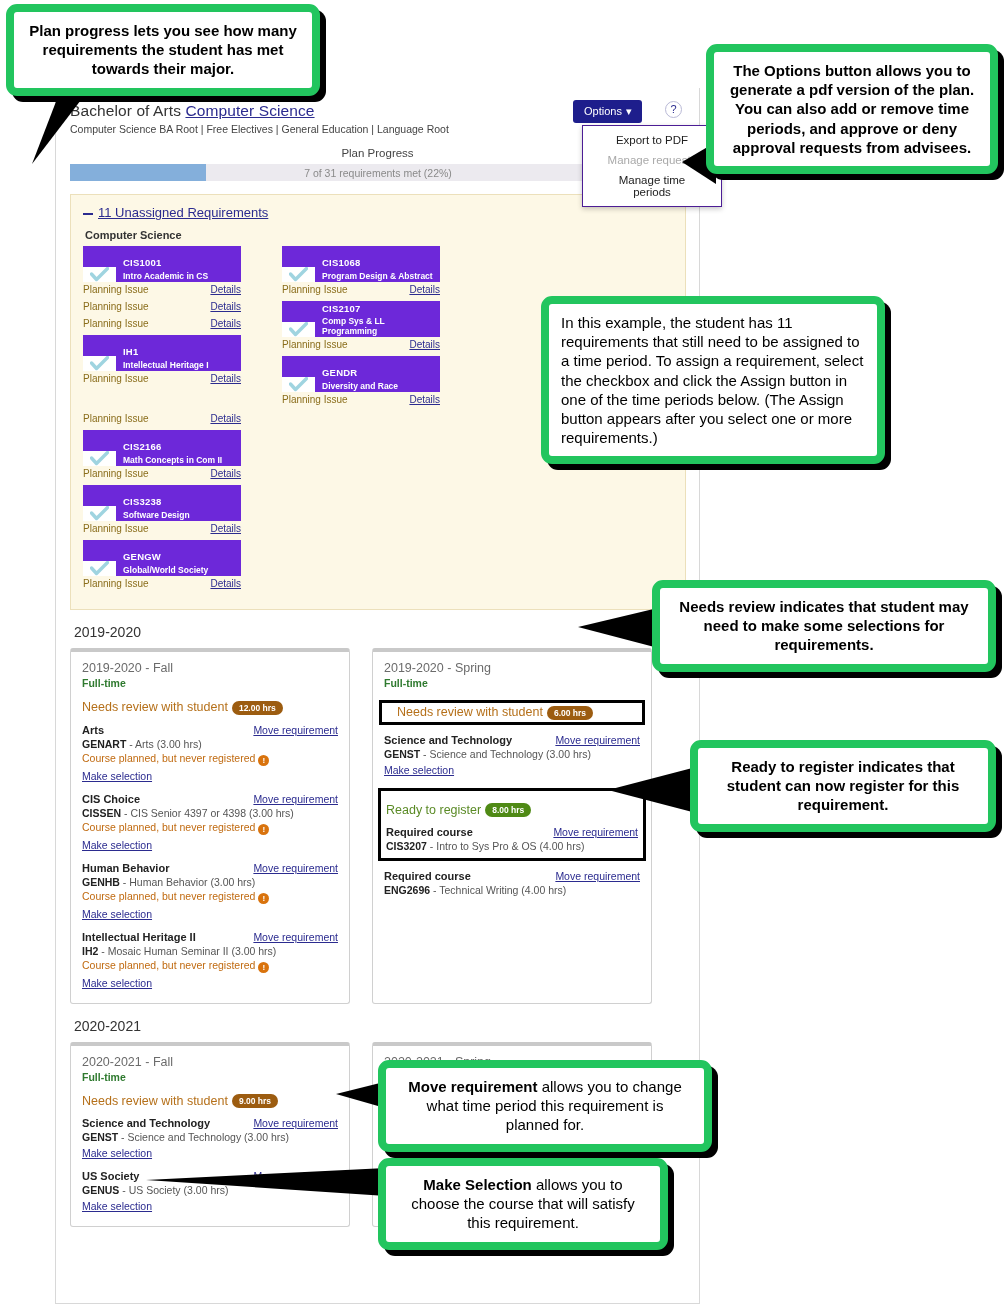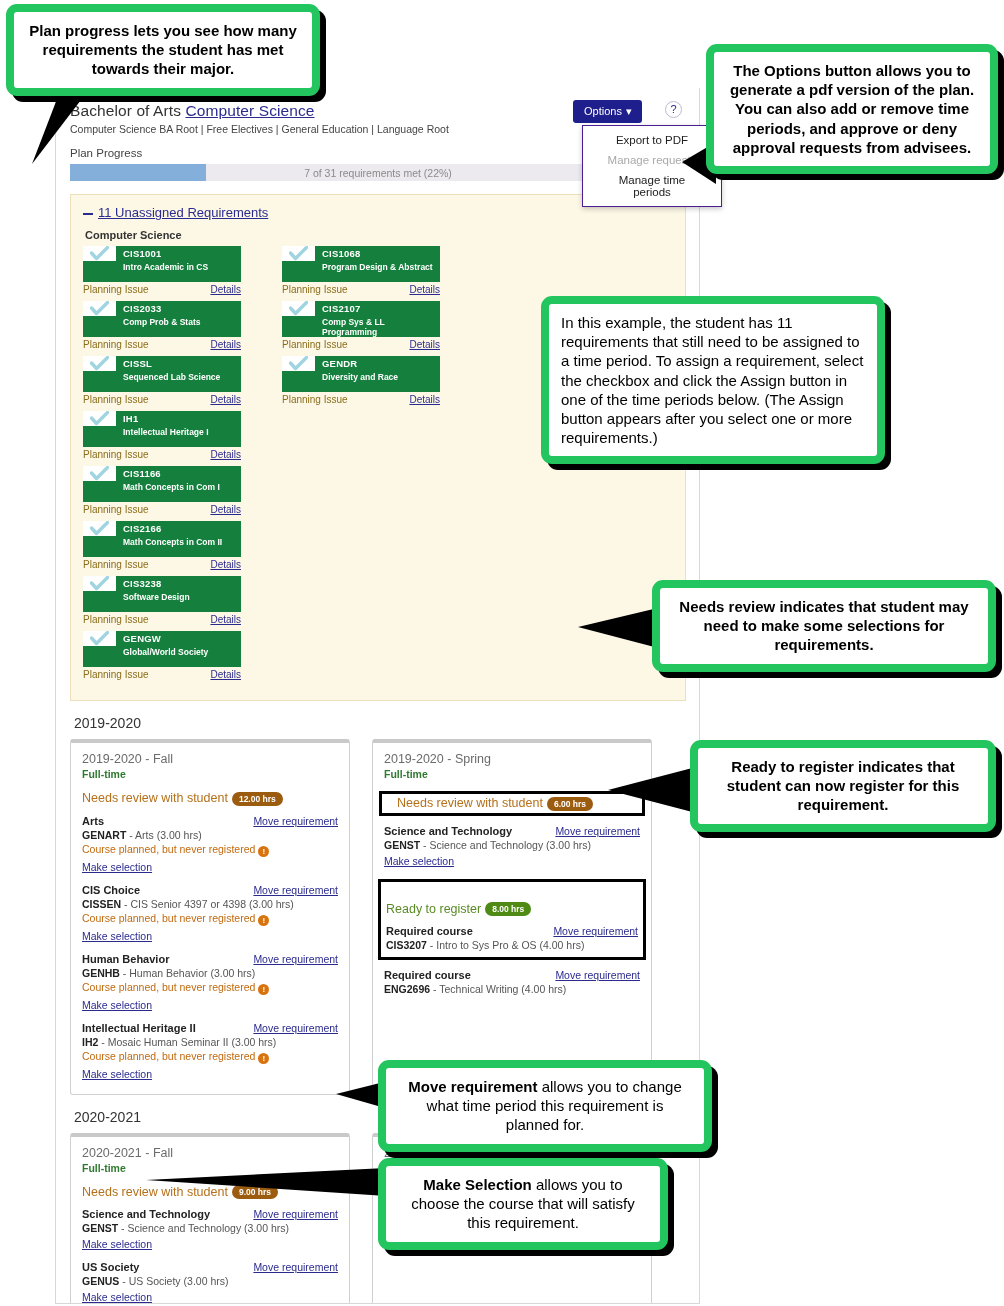--- a/index.html
+++ b/index.html
@@ -20,21 +20,21 @@
     border:1px solid #d8d8d8;
     border-top:none;
     overflow:hidden;
   }
   #app-inner { padding:14px 14px 0 14px; }
 
   .deg-title { font-size:15.5px; color:#333; letter-spacing:.1px; }
   .deg-title a { color:#2b2b8f; text-decoration:underline; }
   .deg-breadcrumb { font-size:10.5px; color:#444; margin-top:3px; }
 
-  .plan-progress-label { font-size:11.5px; color:#444; margin-top:12px; }
+  .plan-progress-label { font-size:11.5px; color:#444; margin-top:12px;text-align:center; }
   .progress-track {
     margin-top:5px; height:17px; width:616px;
     background:#eceaef; position:relative;
   }
   .progress-fill { position:absolute; left:0; top:0; bottom:0; width:22%; background:#84afdb; }
   .progress-text {
     position:absolute; left:0; right:0; top:0; bottom:0;
     display:flex; align-items:center; justify-content:center;
     font-size:10.5px; color:#8a8a8a;
   }
@@ -73,22 +73,22 @@
     display:inline-block; width:10px; height:2px; background:#2b2b8f;
     vertical-align:middle; margin-right:5px;
   }
   .unassigned-head span.txt { text-decoration:underline; }
   .group-label { font-size:11px; color:#333; font-weight:bold; margin:9px 0 5px 2px; }
 
   .req-grid { display:flex; flex-wrap:wrap; }
   .req-col { width:193px; margin-right:6px; }
   .req-item { margin-bottom:6px; }
   .req-card {
-    display:flex; align-items:flex-start;
-    background:#15803d; color:#fff; height:36px; width:158px;
+    display:flex; align-items:flex-end;
+    background:#6d28d9; color:#fff; height:36px; width:158px;
   }
   .req-check {
     width:33px; background:#fff; display:flex;
     align-items:center; justify-content:center; flex:0 0 33px;
   }
   .req-check svg { display:block; }
   .req-body { padding:3px 4px 0 7px; line-height:1.15; }
   .req-code { font-size:9.5px; font-weight:bold; letter-spacing:.2px; }
   .req-name { font-size:8.5px; font-weight:bold; margin-top:3px; }
   .req-foot {
@@ -128,21 +128,21 @@
   .req-row .line2 { font-size:10.5px; color:#555; margin-top:2px; }
   .req-row .line2 b { color:#222; }
   .req-row .warn { font-size:10.5px; color:#c06a10; margin-top:2px; }
   .warn-ico {
     display:inline-block; width:11px; height:11px; border-radius:50%;
     background:#d9730d; color:#fff; font-size:8px; font-weight:bold;
     text-align:center; line-height:11px; vertical-align:-1px; margin-left:3px;
   }
   .req-row .sel { font-size:10.5px; color:#2b2b8f; text-decoration:underline; margin-top:2px; display:inline-block; }
   .ready-block { border:3px solid #000; padding:4px 5px 6px 5px; margin:10px -6px 0 -6px; }
-  .ready-block .section-head { margin-top:16px; }
+  .ready-block .section-head { margin-top:8px; }
   .empty-term { text-align:center; font-size:11.5px; color:#8a8a8a; padding:26px 0 34px 0; }
 
   
   .callout {
     position:absolute; background:#fff; border:8px solid #22c55e;
     border-radius:11px; box-shadow:6px 6px 0 #000;
     text-align:center; z-index:60;
     font-size:15px; line-height:1.28; color:#000;
     padding:9px 12px;
   }
@@ -194,48 +194,26 @@
                   <div class="req-code">CIS1001</div>
                   <div class="req-name">Intro Academic in CS</div>
                 </div>
               </div>
               <div class="req-foot">
                 <span class="issue">Planning Issue</span>
                 <span class="details">Details</span>
               </div>
             </div>
             <div class="req-item">
-              <div class="req-card">
-                <div class="req-check">
-                  <svg width="19" height="15" viewBox="0 0 19 15">
-                    <path d="M1.5 7 L6.5 12.5 L17.5 1.5" stroke="#9fd4e0" stroke-width="3.4" fill="none" stroke-linecap="round" stroke-linejoin="round"></path>
-                  </svg>
-                </div>
-                <div class="req-body">
-                  <div class="req-code">CIS2033</div>
-                  <div class="req-name">Comp Prob &amp; Stats</div>
-                </div>
-              </div>
-              <div class="req-foot">
-                <span class="issue">Planning Issue</span>
-                <span class="details">Details</span>
-              </div>
-            </div>
-            <div class="req-item">
-              <div class="req-card">
-                <div class="req-check">
-                  <svg width="19" height="15" viewBox="0 0 19 15">
-                    <path d="M1.5 7 L6.5 12.5 L17.5 1.5" stroke="#9fd4e0" stroke-width="3.4" fill="none" stroke-linecap="round" stroke-linejoin="round"></path>
-                  </svg>
-                </div>
-                <div class="req-body">
-                  <div class="req-code">CISSL</div>
-                  <div class="req-name">Sequenced Lab Science</div>
-                </div>
-              </div>
+              <div class="req-foot">
+                <span class="issue">Planning Issue</span>
+                <span class="details">Details</span>
+              </div>
+            </div>
+            <div class="req-item">
               <div class="req-foot">
                 <span class="issue">Planning Issue</span>
                 <span class="details">Details</span>
               </div>
             </div>
             <div class="req-item">
               <div class="req-card">
                 <div class="req-check">
                   <svg width="19" height="15" viewBox="0 0 19 15">
                     <path d="M1.5 7 L6.5 12.5 L17.5 1.5" stroke="#9fd4e0" stroke-width="3.4" fill="none" stroke-linecap="round" stroke-linejoin="round"></path>
@@ -300,31 +278,20 @@
                 </div>
               </div>
               <div class="req-foot">
                 <span class="issue">Planning Issue</span>
                 <span class="details">Details</span>
               </div>
             </div>
           </div>
           <div class="req-col">
             <div class="req-item">
-              <div class="req-card">
-                <div class="req-check">
-                  <svg width="19" height="15" viewBox="0 0 19 15">
-                    <path d="M1.5 7 L6.5 12.5 L17.5 1.5" stroke="#9fd4e0" stroke-width="3.4" fill="none" stroke-linecap="round" stroke-linejoin="round"></path>
-                  </svg>
-                </div>
-                <div class="req-body">
-                  <div class="req-code">CIS1166</div>
-                  <div class="req-name">Math Concepts in Com I</div>
-                </div>
-              </div>
               <div class="req-foot">
                 <span class="issue">Planning Issue</span>
                 <span class="details">Details</span>
               </div>
             </div>
             <div class="req-item">
               <div class="req-card">
                 <div class="req-check">
                   <svg width="19" height="15" viewBox="0 0 19 15">
                     <path d="M1.5 7 L6.5 12.5 L17.5 1.5" stroke="#9fd4e0" stroke-width="3.4" fill="none" stroke-linecap="round" stroke-linejoin="round"></path>

